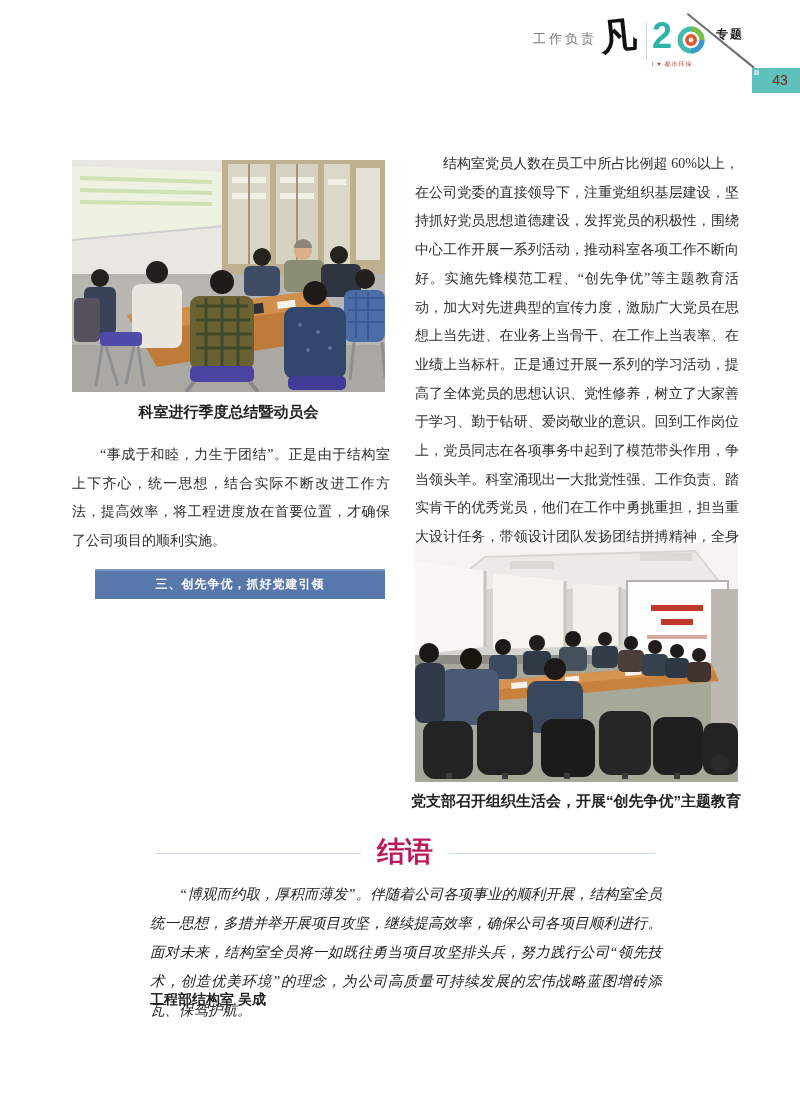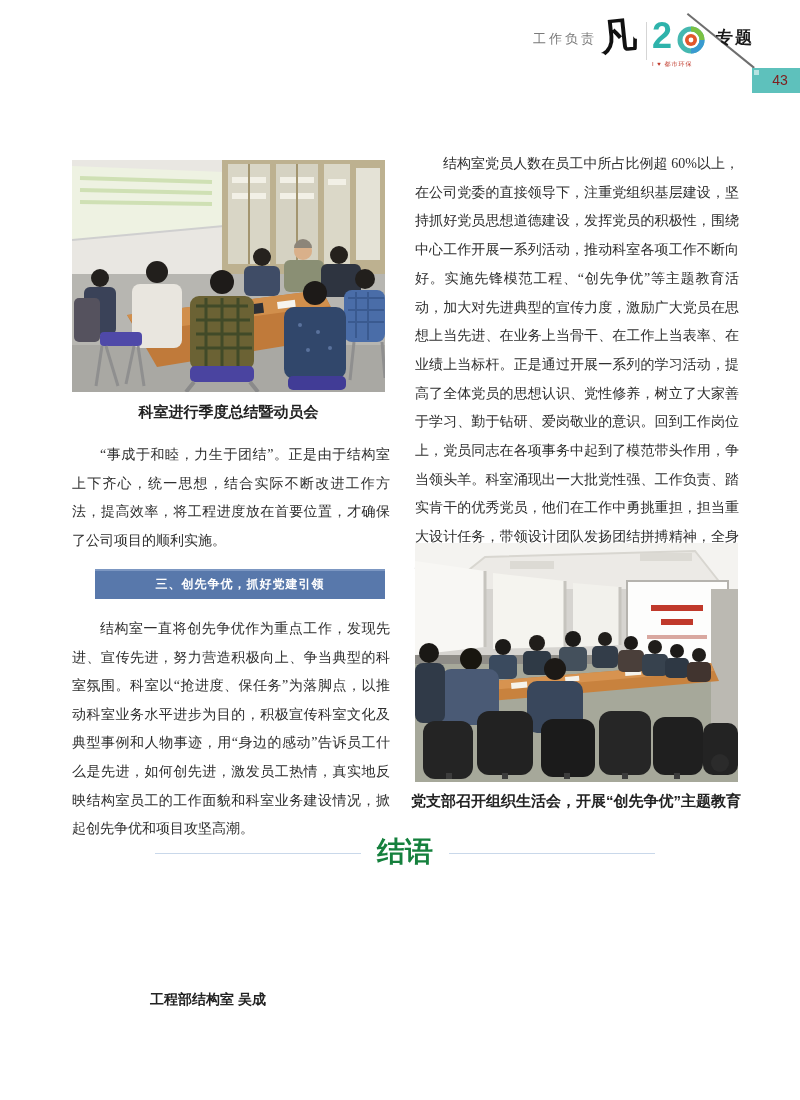--- a/index.html
+++ b/index.html
@@ -13,21 +13,21 @@
       font-family:"DejaVu Serif",serif;color:#111;transform:rotate(-6deg);}
   .hdr-divider{position:absolute;left:646px;top:22px;width:1px;height:38px;background:#d5d5d5;}
   .logo-two{position:absolute;left:652px;top:18px;font-family:"Liberation Sans",sans-serif;
       font-size:36px;font-weight:bold;color:#2eb3ab;line-height:1;}
   .logo-zero{position:absolute;left:676px;top:23px;}
   .logo-slogan{position:absolute;left:652px;top:60px;font-family:"Liberation Sans",sans-serif;
       font-size:6px;color:#c0392b;letter-spacing:1px;white-space:nowrap;}
   .diag-line{position:absolute;left:688px;top:13px;width:86px;height:1.5px;background:#6e6e6e;
       transform:rotate(39deg);transform-origin:left top;}
   .section-label{position:absolute;left:716px;top:26px;font-family:"Liberation Sans",sans-serif;
-      font-size:17px;font-weight:bold;color:#1a1a1a;letter-spacing:2px;}
+      font-size:12px;font-weight:bold;color:#1a1a1a;letter-spacing:2px;}
   .page-badge{position:absolute;left:752px;top:68px;width:56px;height:25px;background:#5ec1bc;
       color:#7f1d1d;font-family:Liberation Sans, sans-serif;font-size:14px;line-height:25px;
       text-align:center;}
   .page-badge::before{content:"";position:absolute;left:2px;top:2px;width:5px;height:5px;
       background:rgba(255,255,255,.55);}
 
   
   .photo{position:absolute;overflow:hidden;background:#ddd;}
   .photo1{left:72px;top:160px;width:313px;height:232px;}
   .photo2{left:415px;top:543px;width:323px;height:239px;}
@@ -43,21 +43,21 @@
   .rc-par1{left:415px;top:150px;width:324px;line-height:28.7px;}
 
   .blue-bar{position:absolute;left:95px;top:569px;width:290px;height:28px;background:#5878ab;
       border-top:2px solid #7c97c2;color:#fff;font-family:"Liberation Sans",sans-serif;
       font-size:12px;font-weight:bold;text-align:center;line-height:27px;letter-spacing:1px;}
 
   
   .conclusion-rule{position:absolute;left:155px;top:853px;width:500px;height:1px;background:#c9d8ea;}
   .conclusion-title{position:absolute;left:155px;top:833px;width:500px;text-align:center;}
   .conclusion-title span{display:inline-block;background:#fff;padding:0 16px;
-      font-family:Liberation Sans, sans-serif;font-size:28px;font-weight:bold;color:#15803d;}
+      font-family:Liberation Sans, sans-serif;font-size:28px;font-weight:bold;color:#be185d;}
   .conclusion-body{position:absolute;left:150px;top:880px;width:512px;font-size:14.5px;
       line-height:29px;text-align:justify;text-indent:2em;font-style:italic;color:#222;}
   .conclusion-sign{position:absolute;left:150px;top:991px;width:500px;text-align:left;
       font-family:"Liberation Sans",sans-serif;font-size:14px;font-weight:bold;color:#222;}
 </style>
 </head>
 <body>
 
 <div id="page">
 
@@ -136,21 +136,20 @@
       <rect x="2" y="138" width="26" height="44" rx="5" fill="#55525e"></rect>
       <path d="M282,182 L278,220 M310,182 L313,218" stroke="#8f8f8f" stroke-width="3" fill="none"></path>
     </svg>
   </div>
   <div class="caption caption1">科室进行季度总结暨动员会</div>
 
   <div class="body-par lc-par1">“事成于和睦，力生于团结”。正是由于结构室上下齐心，统一思想，结合实际不断改进工作方法，提高效率，将工程进度放在首要位置，才确保了公司项目的顺利实施。</div>
 
   <div class="blue-bar">三、创先争优，抓好党建引领</div>
 
-  <div class="body-par lc-par2">结构室一直将创先争优作为重点工作，发现先进、宣传先进，努力营造积极向上、争当典型的科室氛围。科室以“抢进度、保任务”为落脚点，以推动科室业务水平进步为目的，积极宣传科室文化及典型事例和人物事迹，用“身边的感动”告诉员工什么是先进，如何创先进，激发员工热情，真实地反映结构室员工的工作面貌和科室业务建设情况，掀起创先争优和项目攻坚高潮。</div>
 
   <div class="body-par rc-par1">结构室党员人数在员工中所占比例超 60%以上，在公司党委的直接领导下，注重党组织基层建设，坚持抓好党员思想道德建设，发挥党员的积极性，围绕中心工作开展一系列活动，推动科室各项工作不断向好。实施先锋模范工程、“创先争优”等主题教育活动，加大对先进典型的宣传力度，激励广大党员在思想上当先进、在业务上当骨干、在工作上当表率、在业绩上当标杆。正是通过开展一系列的学习活动，提高了全体党员的思想认识、党性修养，树立了大家善于学习、勤于钻研、爱岗敬业的意识。回到工作岗位上，党员同志在各项事务中起到了模范带头作用，争当领头羊。科室涌现出一大批党性强、工作负责、踏实肯干的优秀党员，他们在工作中勇挑重担，担当重大设计任务，带领设计团队发扬团结拼搏精神，全身心投入项目攻坚，是各大项目保障进度、保证质量的坚强后盾。</div>
 
   <div class="photo photo2">
     <svg width="323" height="239" viewBox="0 0 323 239">
       <rect width="323" height="239" fill="#d6d4d0"></rect>
 
       <rect x="0" y="0" width="323" height="46" fill="#f4f3f0"></rect>
       <path d="M30,46 L70,14 L280,8 L310,46" fill="#eceae6"></path>
       <path d="M30,46 L70,14 L280,8 L310,46" stroke="#d8d6d0" stroke-width="2" fill="none"></path>
@@ -215,15 +214,16 @@
       <path d="M34,236 v-6 M90,236 v-6 M152,236 v-6 M210,236 v-6 M262,236 v-6" stroke="#3c3c3c" stroke-width="6"></path>
       <circle cx="305" cy="220" r="9" fill="#2b2b2b"></circle>
     </svg>
   </div>
   <div class="caption caption2">党支部召开组织生活会，开展“创先争优”主题教育</div>
 
   <div class="conclusion-rule"></div>
   <div class="conclusion-title">
     <span>结语</span>
   </div>
+  <div class="conclusion-body">“博观而约取，厚积而薄发”。伴随着公司各项事业的顺利开展，结构室全员统一思想，多措并举开展项目攻坚，继续提高效率，确保公司各项目顺利进行。面对未来，结构室全员将一如既往勇当项目攻坚排头兵，努力践行公司“领先技术，创造优美环境”的理念，为公司高质量可持续发展的宏伟战略蓝图增砖添瓦、保驾护航。</div>
   <div class="conclusion-sign">工程部结构室 吴成</div>
 
 </div>
 
 </body></html>

